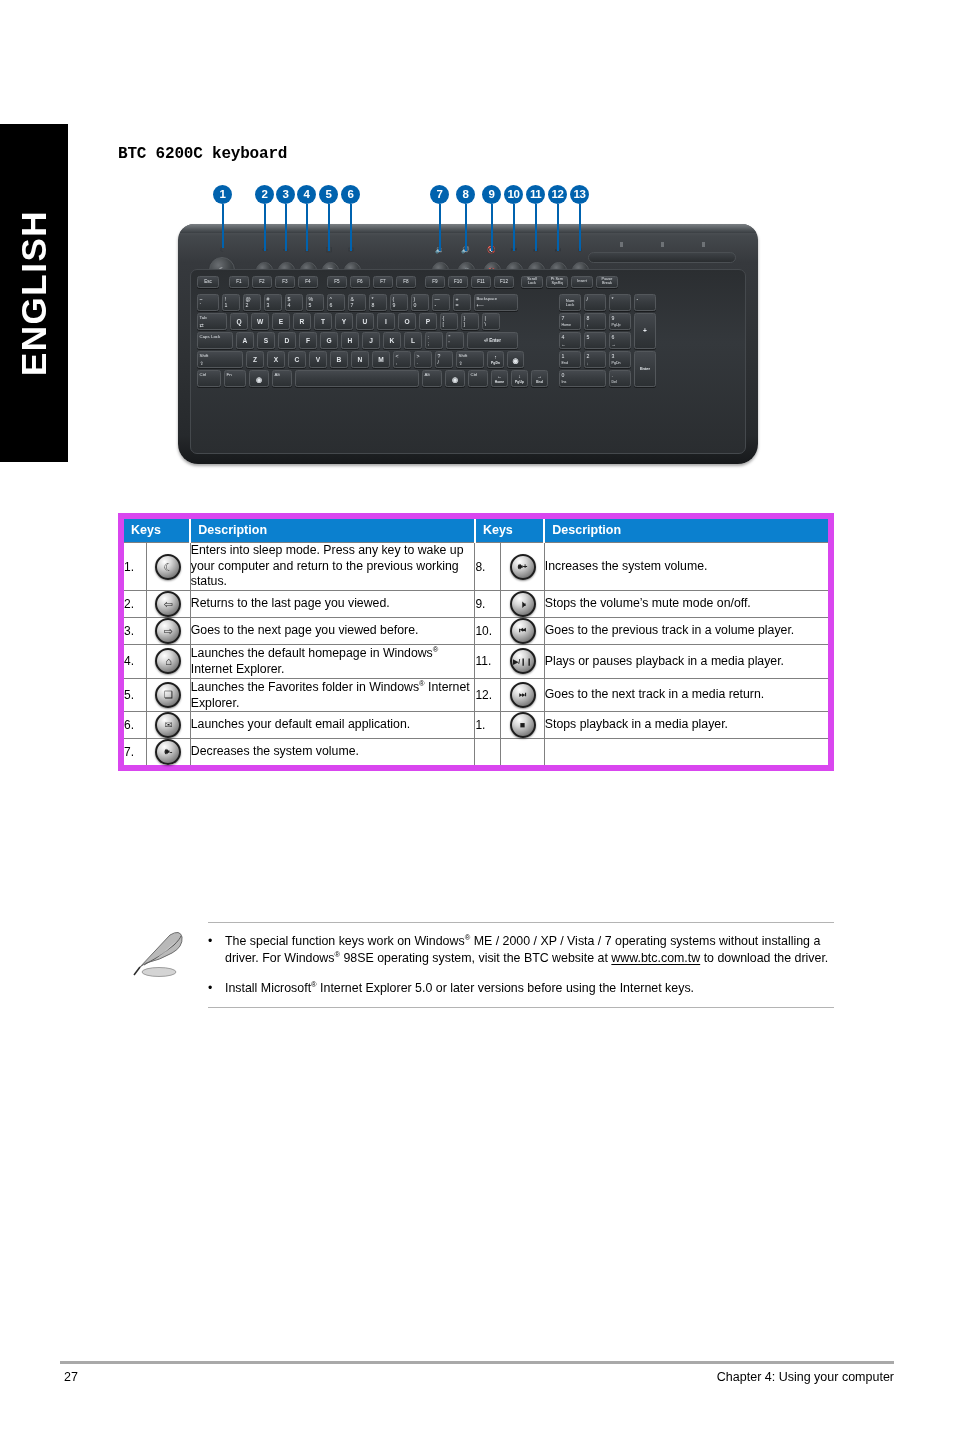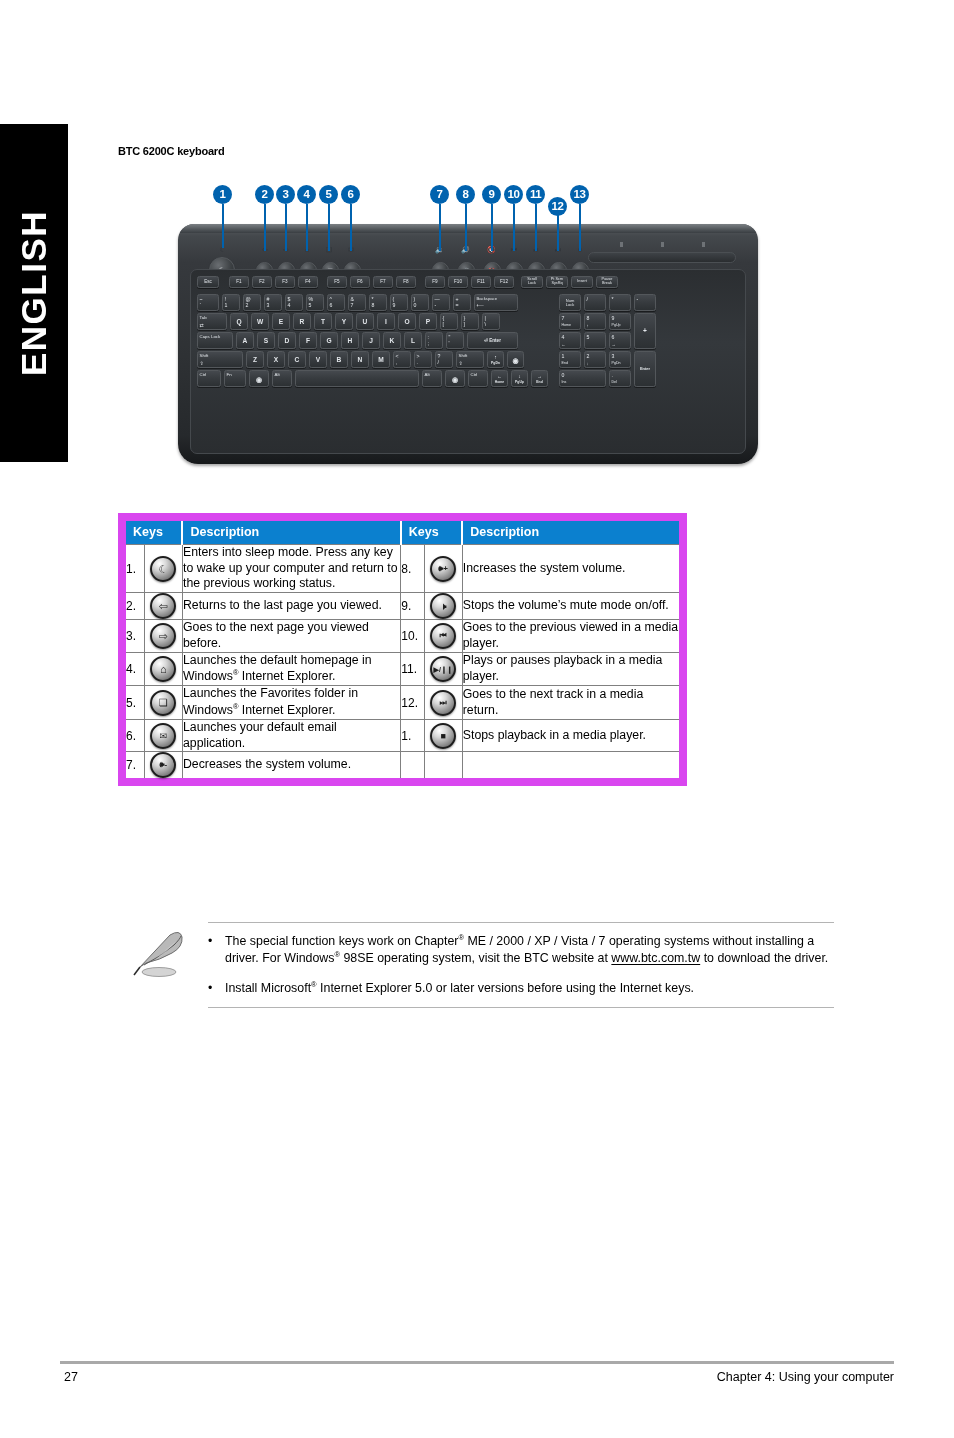--- a/index.html
+++ b/index.html
@@ -32,23 +32,24 @@
     font-size: 35px;
     font-weight: bold;
     letter-spacing: 1.5px;
     font-family: "Liberation Sans", sans-serif;
   }
 
   
   #page-title {
     position: absolute;
     left: 118px; top: 145px;
-    font-size: 11px;
+    font-size: 16px;
     font-weight: bold;
     letter-spacing: -0.2px;
+    font-family: Liberation Mono, monospace;
   }
 
   
   #figure {
     position: absolute;
     left: 118px; top: 185px;
     width: 720px; height: 295px;
   }
 
   
@@ -154,22 +155,22 @@
     transform: translateY(-50%);
     text-align: center; font-size: 6.6px; font-weight: bold;
   }
   .k.fn { font-size: 4.6px; }
   .k.fn .ctr { font-size: 4.6px; font-weight: normal; }
 
   
   #keytable {
     position: absolute;
     left: 118px; top: 513px;
-    width: 569px;
-    border: 8px solid #d946ef;
+    width: 716px;
+    border: 6px solid #d946ef;
     border-collapse: collapse;
     background: #fff;
   }
   #keytable th, #keytable td {
     border: 1px solid #808080;
     padding: 0;
     vertical-align: middle;
   }
   #keytable thead th {
     background: #0b80cf;
@@ -296,21 +297,21 @@
   <div class="callout" style="left:137px; top:0px;">2</div>
   <div class="callout" style="left:158px; top:0px;">3</div>
   <div class="callout" style="left:179px; top:0px;">4</div>
   <div class="callout" style="left:201px; top:0px;">5</div>
   <div class="callout" style="left:223px; top:0px;">6</div>
   <div class="callout" style="left:312px; top:0px;">7</div>
   <div class="callout" style="left:338px; top:0px;">8</div>
   <div class="callout" style="left:364px; top:0px;">9</div>
   <div class="callout" style="left:386px; top:0px;">10</div>
   <div class="callout" style="left:408px; top:0px;">11</div>
-  <div class="callout" style="left:430px; top:0px;margin-top:12px;">12</div>
+  <div class="callout" style="left:430px; top:0px;">12</div>
   <div class="callout" style="left:452px; top:0px;">13</div>
 
   <div class="leader" style="left:104px; top:19px; height:44px;"></div>
   <div class="leader" style="left:146px; top:19px; height:47px;"></div>
   <div class="leader" style="left:167px; top:19px; height:47px;"></div>
   <div class="leader" style="left:188px; top:19px; height:47px;"></div>
   <div class="leader" style="left:210px; top:19px; height:47px;"></div>
   <div class="leader" style="left:232px; top:19px; height:47px;"></div>
   <div class="leader" style="left:321px; top:19px; height:47px;"></div>
   <div class="leader" style="left:347px; top:19px; height:47px;"></div>
@@ -745,21 +746,21 @@
     <tr>
       <td class="numcell">3.</td>
       <td class="iconcell">
         <span class="keyglyph"><span class="gi">⇨</span></span>
       </td>
       <td class="desccell left">Goes to the next page you viewed before.</td>
       <td class="numcell">10.</td>
       <td class="iconcell">
         <span class="keyglyph"><span class="gi sm">⏮</span></span>
       </td>
-      <td class="desccell right">Goes to the previous viewed in a media player.</td>
+      <td class="desccell right">Goes to the previous track in a volume player.</td>
     </tr>
 
     <tr>
       <td class="numcell">4.</td>
       <td class="iconcell">
         <span class="keyglyph"><span class="gi">⌂</span></span>
       </td>
       <td class="desccell left"><span>Launches the default homepage in Windows</span><sup class="reg">®</sup><span> Internet Explorer.</span></td>
       <td class="numcell">11.</td>
       <td class="iconcell">
@@ -815,21 +816,21 @@
       <path d="M18 38 Q34 30 48 18 Q54 12 55 9" fill="none" stroke="#5a5a5a" stroke-width="1"></path>
       <path d="M14 40 L8 48" stroke="#2c2c2c" stroke-width="1.6" fill="none"></path>
       <path d="M28 34 Q40 26 50 14" fill="#e8e8e8" stroke="none" opacity="0.55"></path>
     </svg>
   </div>
   <div id="note-rule-top"></div>
   <div id="note-body">
 
     <div class="note-item">
       <span class="note-bullet">•</span>
-      <span class="note-text"><span>The special function keys work on Chapter</span><sup class="reg">®</sup><span> ME / 2000 / XP / Vista / 7 operating systems without installing a driver. For Windows</span><sup class="reg">®</sup><span> 98SE operating system, visit the BTC website at </span><span class="ulink">www.btc.com.tw</span><span> to download the driver.</span></span>
+      <span class="note-text"><span>The special function keys work on Windows</span><sup class="reg">®</sup><span> ME / 2000 / XP / Vista / 7 operating systems without installing a driver. For Windows</span><sup class="reg">®</sup><span> 98SE operating system, visit the BTC website at </span><span class="ulink">www.btc.com.tw</span><span> to download the driver.</span></span>
     </div>
 
     <div class="note-item">
       <span class="note-bullet">•</span>
       <span class="note-text"><span>Install Microsoft</span><sup class="reg">®</sup><span> Internet Explorer 5.0 or later versions before using the Internet keys.</span></span>
     </div>
 
   </div>
   <div id="note-rule-bottom"></div>
 </div>

